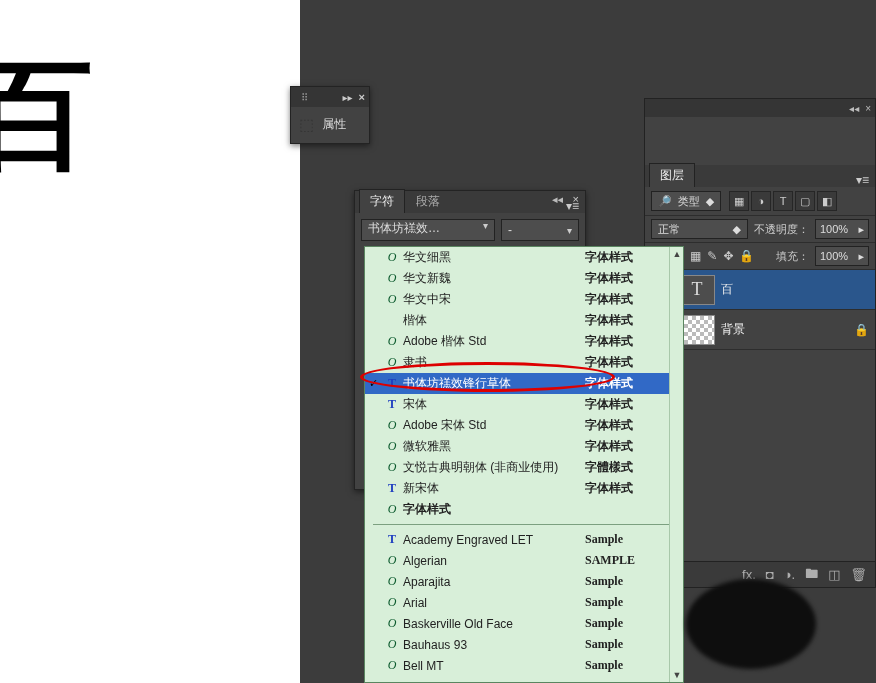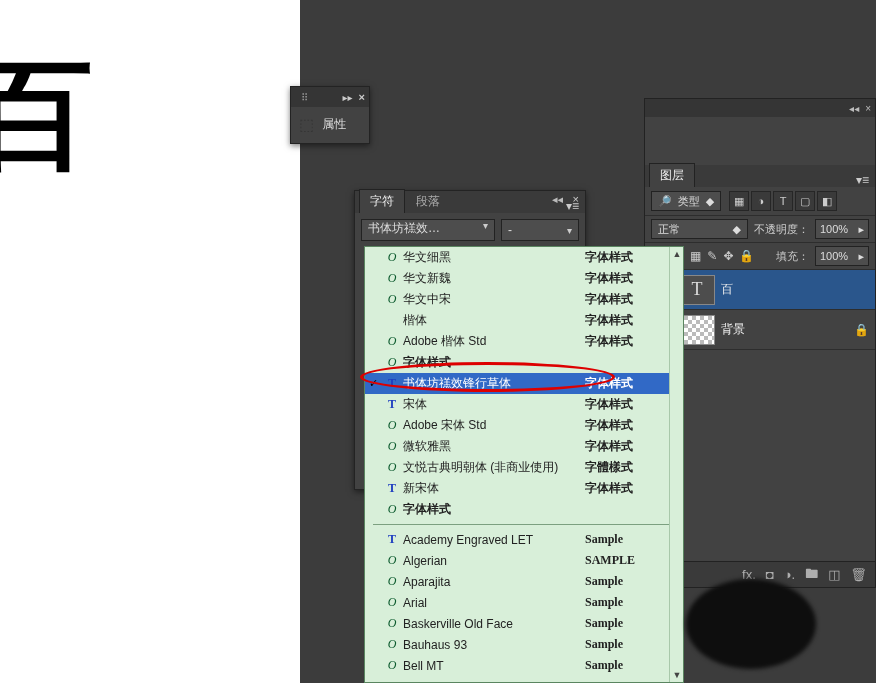--- a/index.html
+++ b/index.html
@@ -306,20 +306,21 @@
         <span class="nm">楷体</span>
         <span class="smp">字体样式</span>
       </div>
       <div class="font-row">
         <span class="ic o">O</span>
         <span class="nm">Adobe 楷体 Std</span>
         <span class="smp">字体样式</span>
       </div>
       <div class="font-row">
         <span class="ic o">O</span>
+        <span class="nm">隶书</span>
         <span class="smp">字体样式</span>
       </div>
       <div class="font-row selected">
         <span class="chk">✓</span>
         <span class="ic t">T</span>
         <span class="nm">书体坊禚效锋行草体</span>
         <span class="smp">字体样式</span>
       </div>
       <div class="font-row">
         <span class="ic t">T</span>

